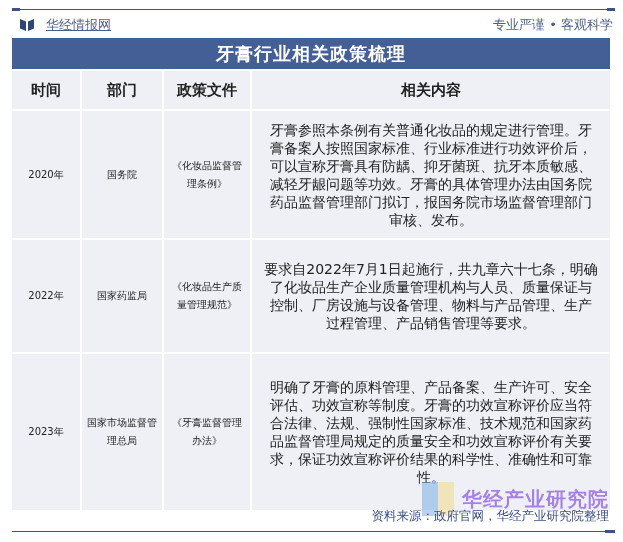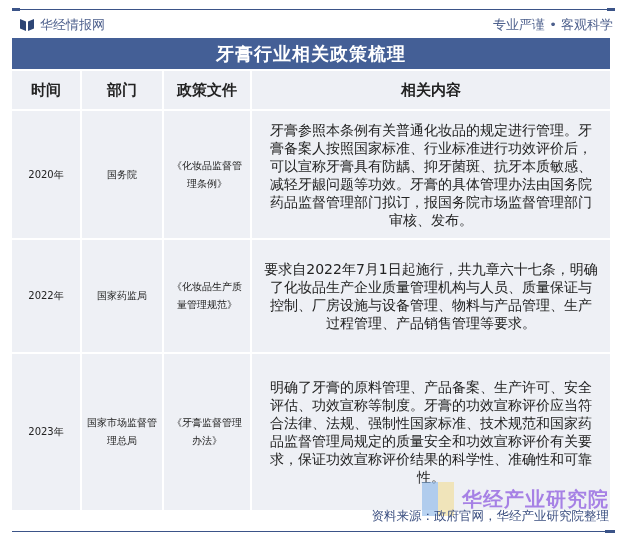--- a/index.html
+++ b/index.html
@@ -14,21 +14,21 @@
     .top-line::before {
       content: ""; position: absolute; left: 0; top: -1px; width: 8px; height: 3px; background: #3b5488;
     }
     .top-line::after {
       content: ""; position: absolute; right: 0; top: -1px; width: 8px; height: 3px; background: #3b5488;
     }
     .header {
       position: absolute; left: 20px; right: 10px; top: 14px; height: 22px;
       display: flex; align-items: center; justify-content: space-between;
     }
-    .brand { display: flex; align-items: center; gap: 6px; color: #4c5f8c; font-size: 13px; }
+    .brand { display: flex; align-items: center; gap: 12px; color: #4c5f8c; font-size: 13px; text-decoration: underline; }
     .brand-icon { width: 14px; height: 12px; position: relative; }
     .brand-icon::before, .brand-icon::after {
       content: ""; position: absolute; top: 0; width: 6px; height: 12px; background: #2e4676;
     }
     .brand-icon::before { left: 0; clip-path: polygon(0 0, 100% 20%, 100% 100%, 0 80%); }
     .brand-icon::after { right: 0; clip-path: polygon(0 20%, 100% 0, 100% 80%, 0 100%); }
     .slogan { color: #4c5f8c; font-size: 13px; }
     .table-wrap {
       position: absolute; left: 12px; top: 38px; width: 598px;
     }

